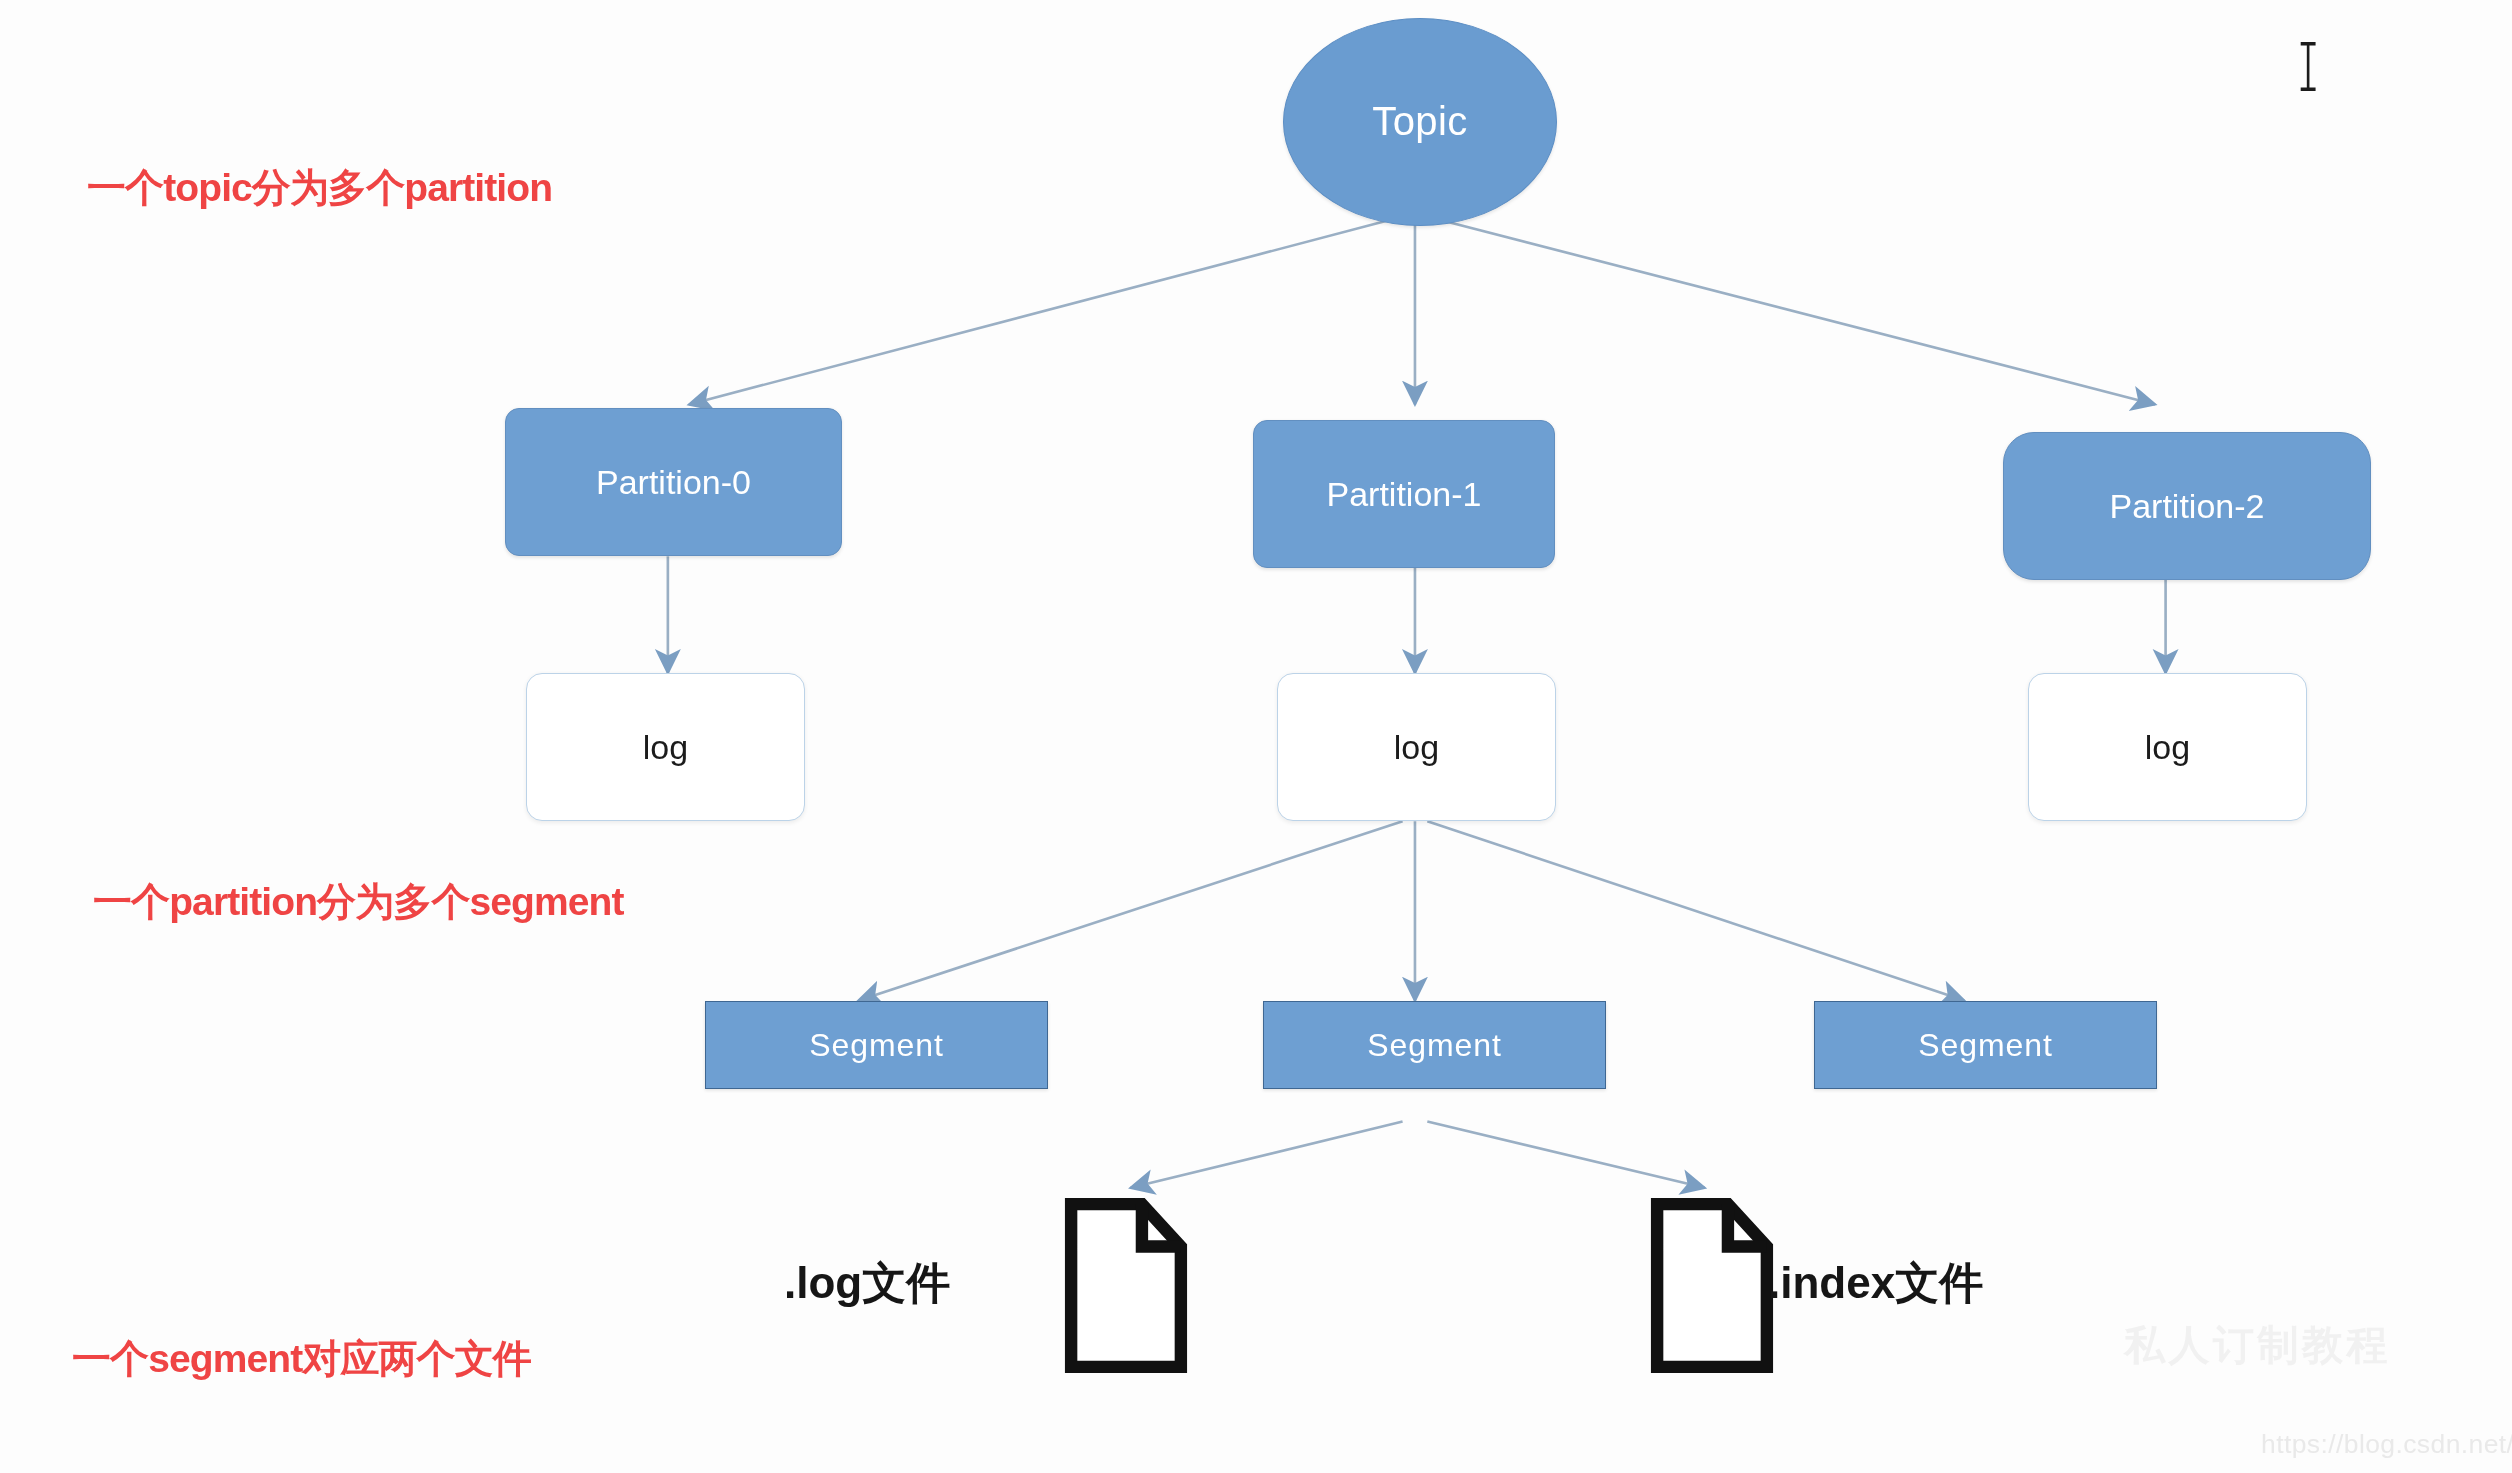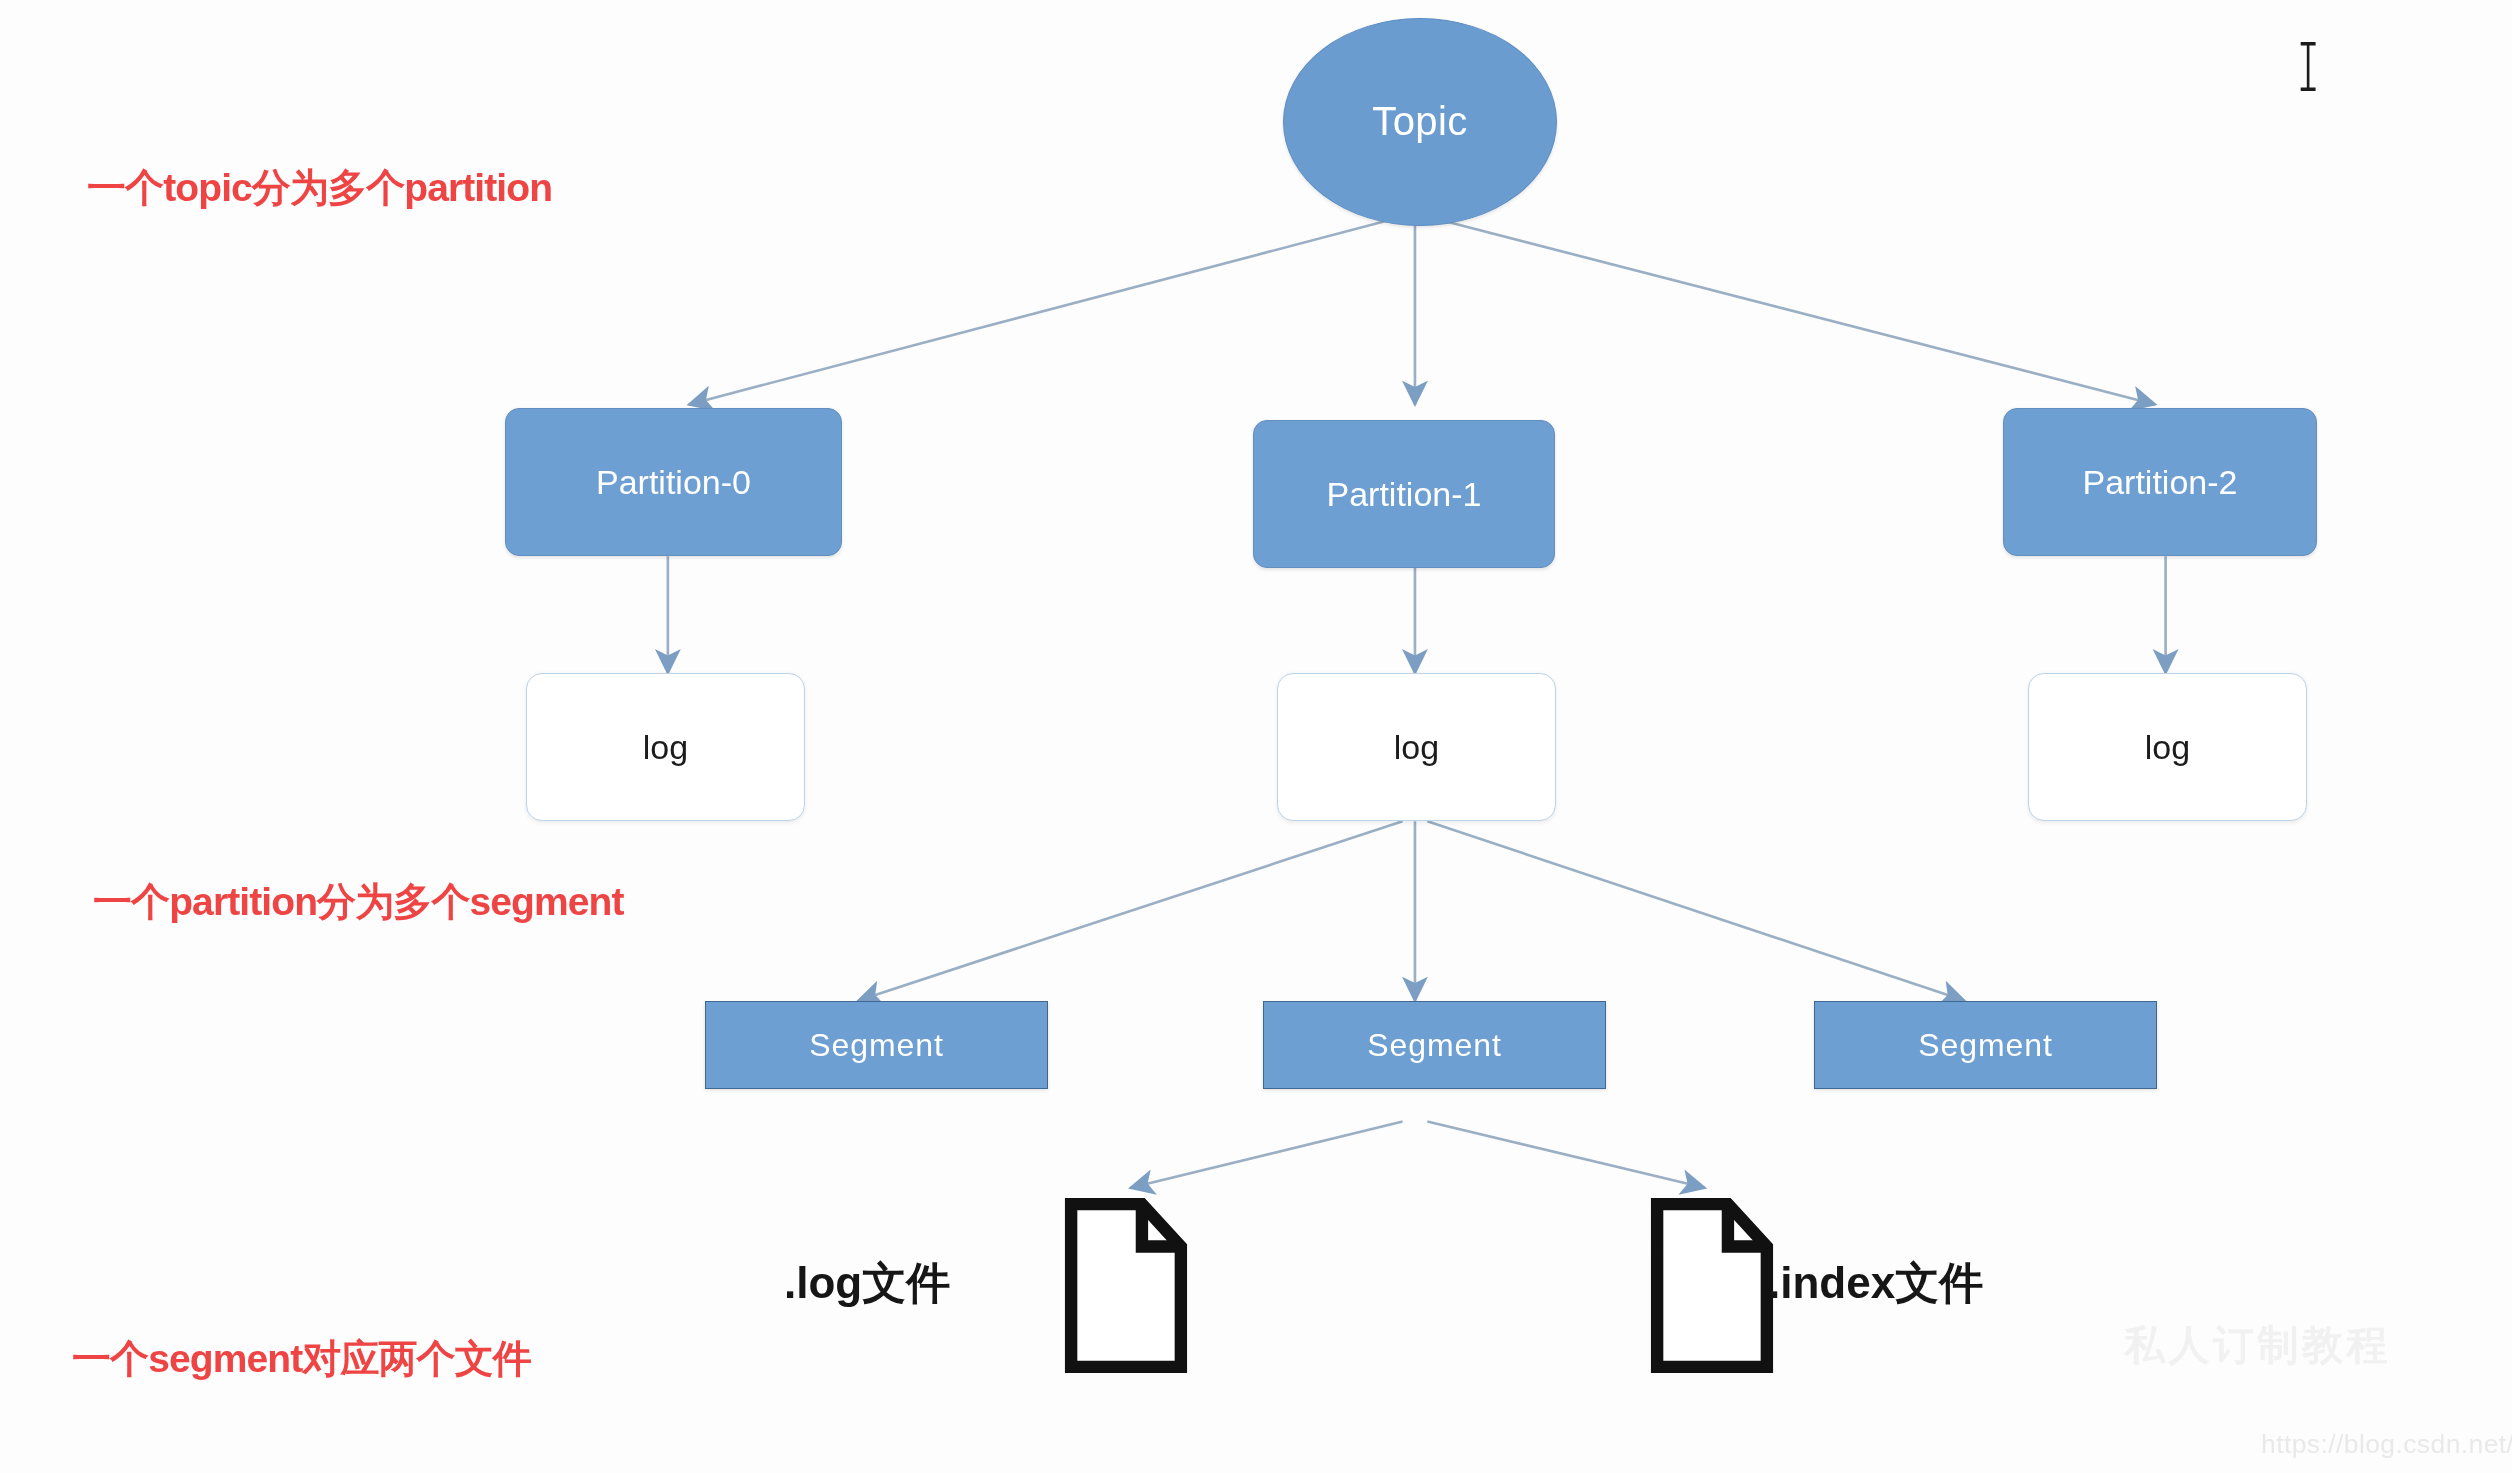--- a/index.html
+++ b/index.html
@@ -171,21 +171,21 @@
   </div>
 
   <div class="node partition-node" style="left:505px; top:408px; width:337px; height:148px;">
     <span>Partition-0</span>
   </div>
 
   <div class="node partition-node" style="left:1253px; top:408px; width:302px; height:148px;margin-top:12px;">
     <span>Partition-1</span>
   </div>
 
-  <div class="node partition-node" style="left:2003px; top:408px; width:314px; height:148px;">
+  <div class="node partition-node" style="left:2003px; top:432px; width:368px; height:148px;border-radius:31px;">
     <span>Partition-2</span>
   </div>
 
   <div class="node log-node" style="left:526px; top:673px; width:279px; height:148px;">
     <span>log</span>
   </div>
 
   <div class="node log-node" style="left:1277px; top:673px; width:279px; height:148px;">
     <span>log</span>
   </div>

